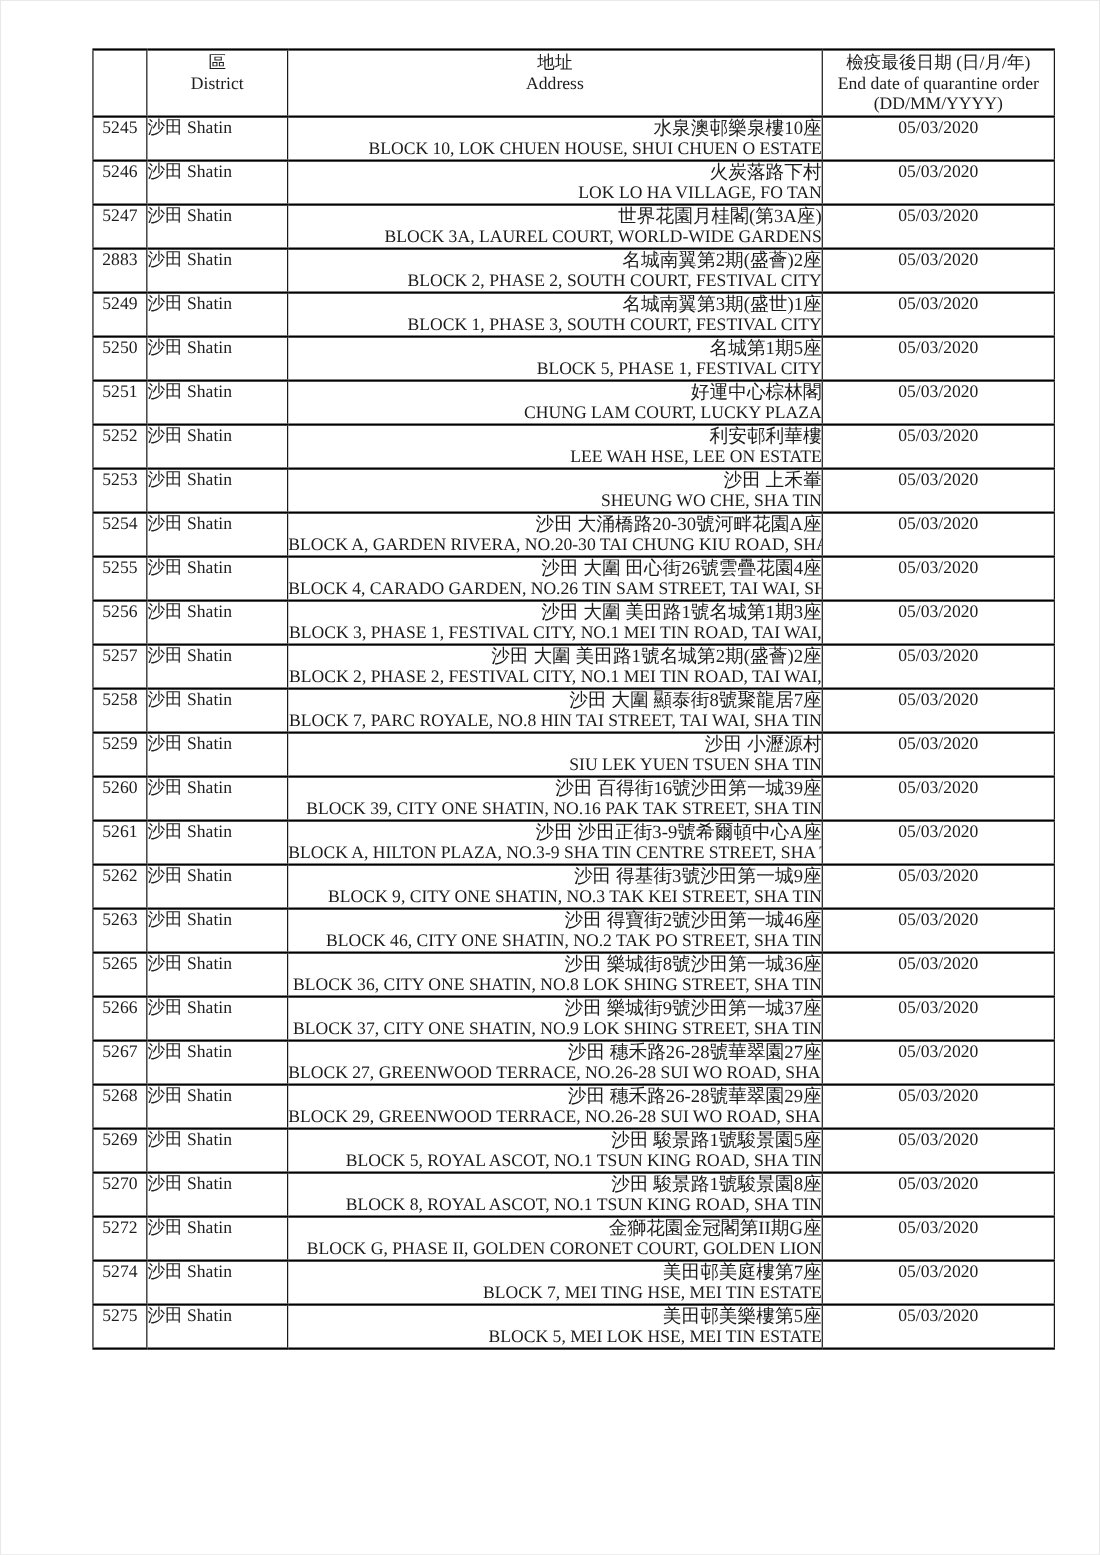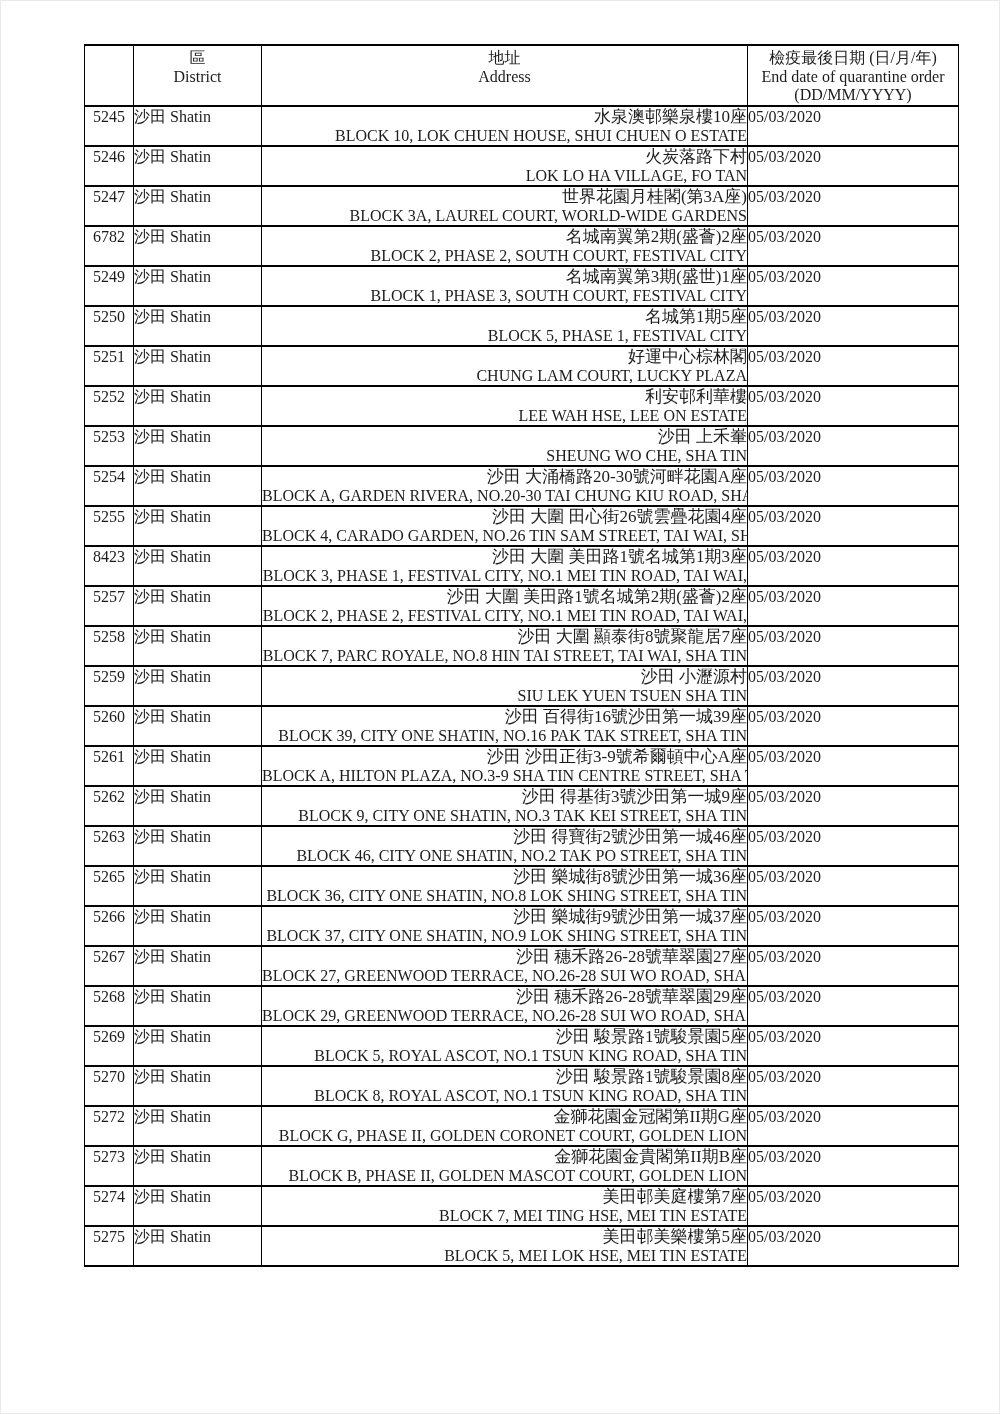--- a/index.html
+++ b/index.html
@@ -54,20 +54,21 @@
   .c-addr { padding: 1px 2px 0 5px; text-align: right; }
   .addr-zh {
     font-size: 17px; line-height: 19px;
     white-space: nowrap;
   }
   .addr-en {
     font-size: 16px; line-height: 19px;
     white-space: nowrap;
   }
   .c-date {
+    text-align: center;
     font-size: 16px; line-height: 19px;
     padding-top: 1px;
   }
   .footer {
     position: absolute;
     left: 84px; top: 1437px; width: 874px;
     text-align: center;
     font-size: 16px;
   }
 </style>
@@ -123,21 +124,21 @@
         <tr>
     <td class="c-no">5247</td>
     <td class="c-dist">沙田 Shatin</td>
     <td class="c-addr">
       <span class="hline addr-zh">世界花園月桂閣(第3A座)</span>
       <span class="hline addr-en">BLOCK 3A, LAUREL COURT, WORLD-WIDE GARDENS</span>
     </td>
     <td class="c-date">05/03/2020</td>
   </tr>
         <tr>
-    <td class="c-no">6782</td>
+    <td class="c-no">2883</td>
     <td class="c-dist">沙田 Shatin</td>
     <td class="c-addr">
       <span class="hline addr-zh">名城南翼第2期(盛薈)2座</span>
       <span class="hline addr-en">BLOCK 2, PHASE 2, SOUTH COURT, FESTIVAL CITY</span>
     </td>
     <td class="c-date">05/03/2020</td>
   </tr>
         <tr>
     <td class="c-no">5249</td>
     <td class="c-dist">沙田 Shatin</td>
@@ -195,21 +196,21 @@
         <tr>
     <td class="c-no">5255</td>
     <td class="c-dist">沙田 Shatin</td>
     <td class="c-addr">
       <span class="hline addr-zh">沙田 大圍 田心街26號雲疊花園4座</span>
       <span class="hline addr-en">BLOCK 4, CARADO GARDEN, NO.26 TIN SAM STREET, TAI WAI, SHA</span>
     </td>
     <td class="c-date">05/03/2020</td>
   </tr>
         <tr>
-    <td class="c-no">8423</td>
+    <td class="c-no">5256</td>
     <td class="c-dist">沙田 Shatin</td>
     <td class="c-addr">
       <span class="hline addr-zh">沙田 大圍 美田路1號名城第1期3座</span>
       <span class="hline addr-en">BLOCK 3, PHASE 1, FESTIVAL CITY, NO.1 MEI TIN ROAD, TAI WAI,</span>
     </td>
     <td class="c-date">05/03/2020</td>
   </tr>
         <tr>
     <td class="c-no">5257</td>
     <td class="c-dist">沙田 Shatin</td>
@@ -330,29 +331,20 @@
         <tr>
     <td class="c-no">5272</td>
     <td class="c-dist">沙田 Shatin</td>
     <td class="c-addr">
       <span class="hline addr-zh">金獅花園金冠閣第II期G座</span>
       <span class="hline addr-en">BLOCK G, PHASE II, GOLDEN CORONET COURT, GOLDEN LION</span>
     </td>
     <td class="c-date">05/03/2020</td>
   </tr>
         <tr>
-    <td class="c-no">5273</td>
-    <td class="c-dist">沙田 Shatin</td>
-    <td class="c-addr">
-      <span class="hline addr-zh">金獅花園金貴閣第II期B座</span>
-      <span class="hline addr-en">BLOCK B, PHASE II, GOLDEN MASCOT COURT, GOLDEN LION</span>
-    </td>
-    <td class="c-date">05/03/2020</td>
-  </tr>
-        <tr>
     <td class="c-no">5274</td>
     <td class="c-dist">沙田 Shatin</td>
     <td class="c-addr">
       <span class="hline addr-zh">美田邨美庭樓第7座</span>
       <span class="hline addr-en">BLOCK 7, MEI TING HSE, MEI TIN ESTATE</span>
     </td>
     <td class="c-date">05/03/2020</td>
   </tr>
         <tr>
     <td class="c-no">5275</td>

